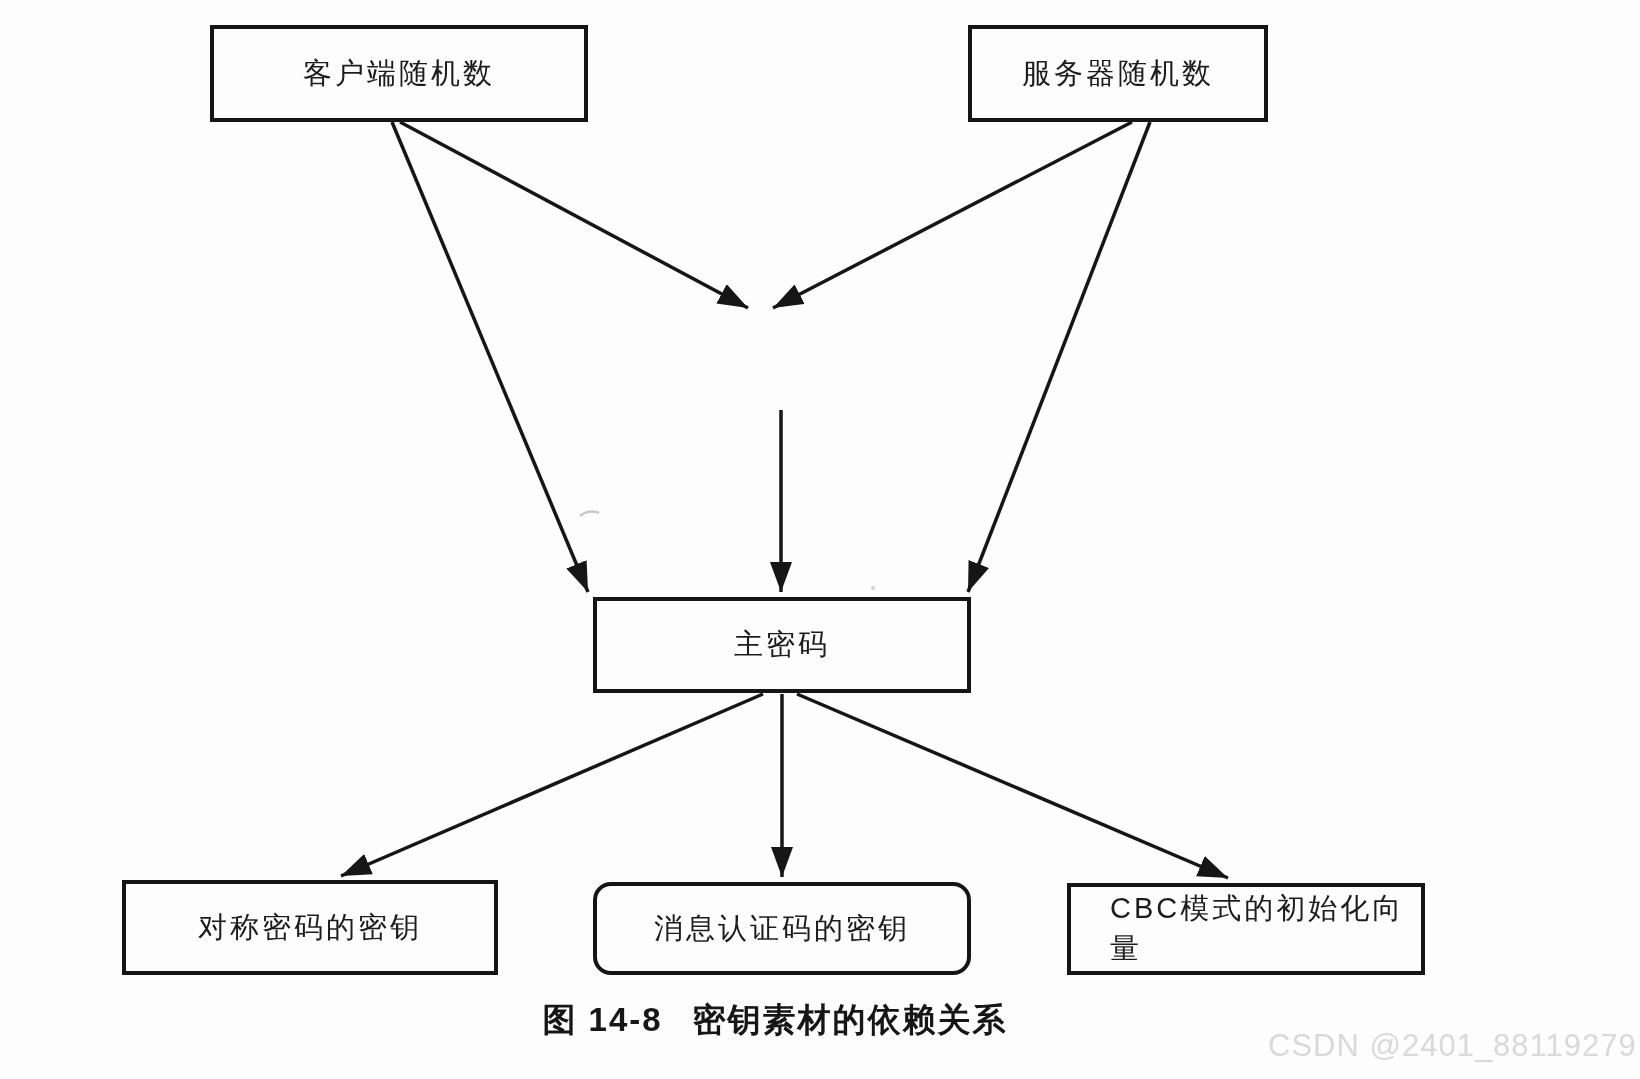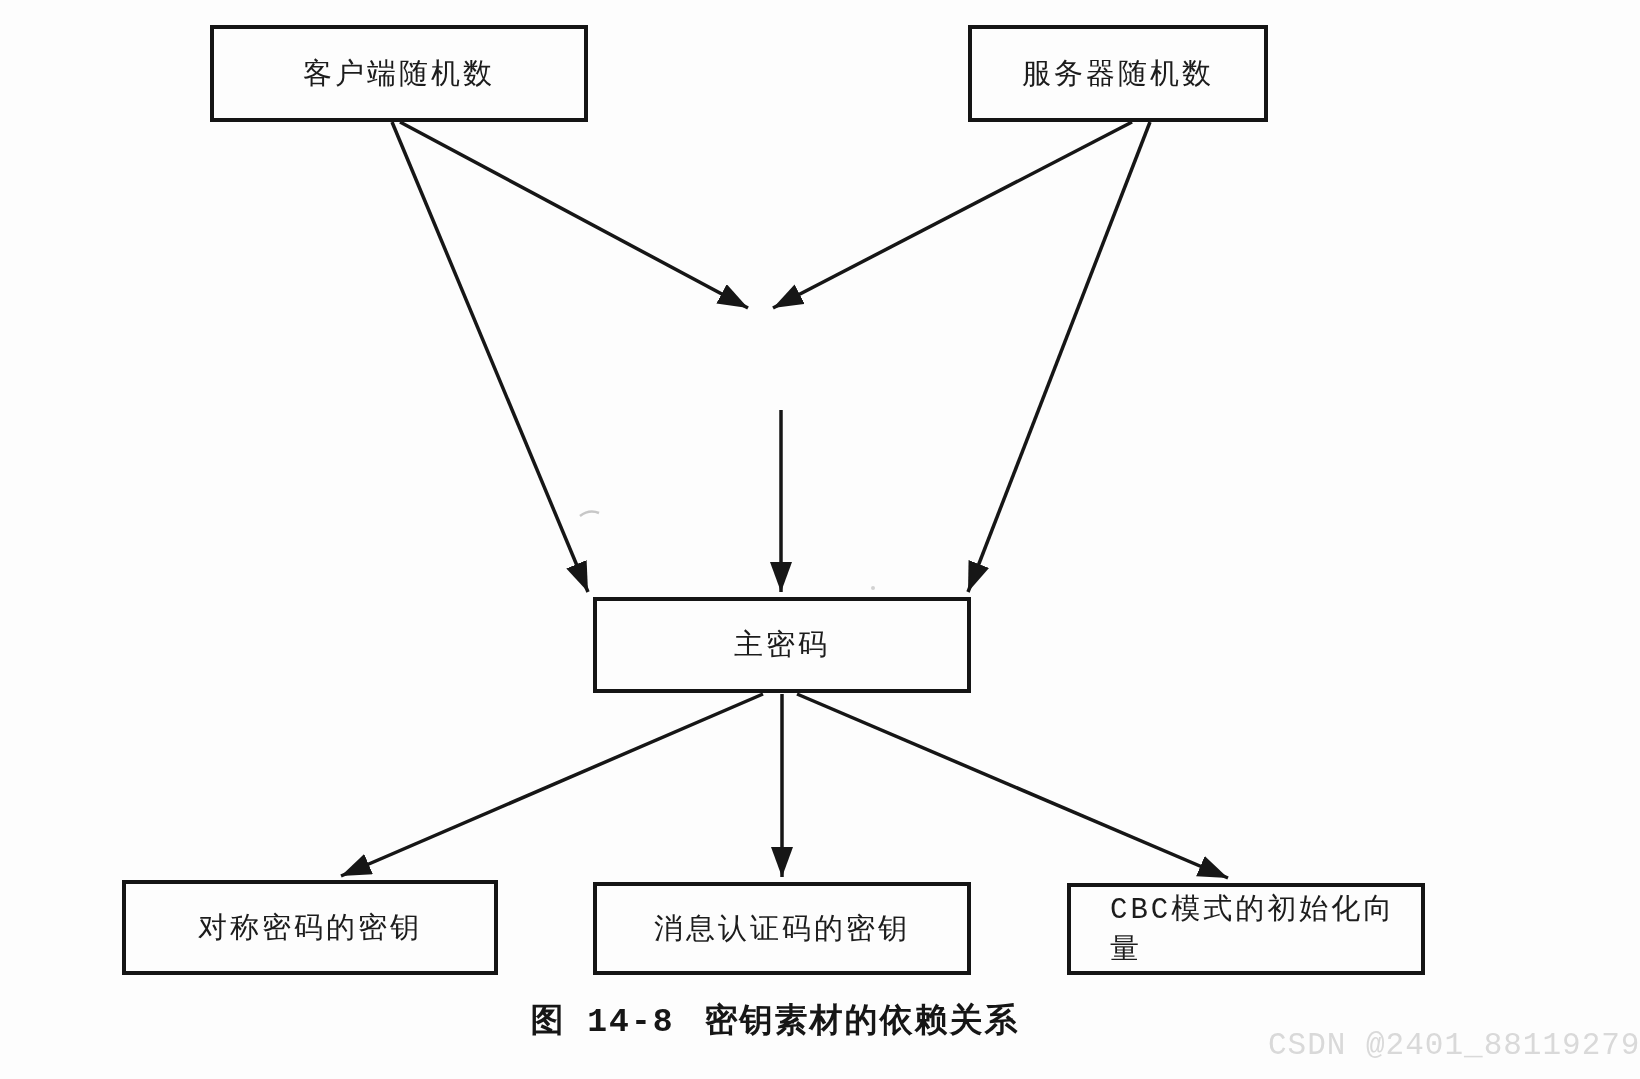--- a/index.html
+++ b/index.html
@@ -2,21 +2,21 @@
 <html><head>
 <meta charset="utf-8">
 <style>
   html, body { margin: 0; padding: 0; background: #ffffff; }
   .page {
     position: relative;
     width: 1640px;
     height: 1079px;
     background: #fdfdfd;
     overflow: hidden;
-    font-family: Liberation Mono, monospace;
+    font-family: Liberation Sans, sans-serif;
   }
   .edges-svg {
     position: absolute;
     left: 0; top: 0;
     width: 1640px; height: 1079px;
   }
   .edges-svg line { stroke: #161616; stroke-width: 3.5; }
   .node {
     position: absolute;
     box-sizing: border-box;
@@ -27,21 +27,21 @@
     justify-content: center;
     font-size: 29px;
     letter-spacing: 3px;
     color: #1c1c1c;
   }
   .node-client   { left: 210px;  top: 25px;  width: 378px; height: 97px; }
   .node-server   { left: 968px;  top: 25px;  width: 300px; height: 97px; }
   .node-premaster{ left: 592px;  top: 313px; width: 379px; height: 97px; }
   .node-master   { left: 593px;  top: 597px; width: 378px; height: 96px; }
   .node-symkey   { left: 122px;  top: 880px; width: 376px; height: 95px; }
-  .node-mackey   { left: 593px;  top: 882px; width: 378px; height: 93px; }
+  .node-mackey   { left: 593px;  top: 882px; width: 378px; height: 93px; border-radius: 18px; }
   .node-cbciv    { left: 1067px; top: 883px; width: 358px; height: 92px; padding-left: 39px; }
   .caption {
     position: absolute;
     left: 540px; top: 998px;
     width: 470px;
     display: flex;
     justify-content: center;
     gap: 30px;
     font-size: 33px;
     font-weight: bold;

